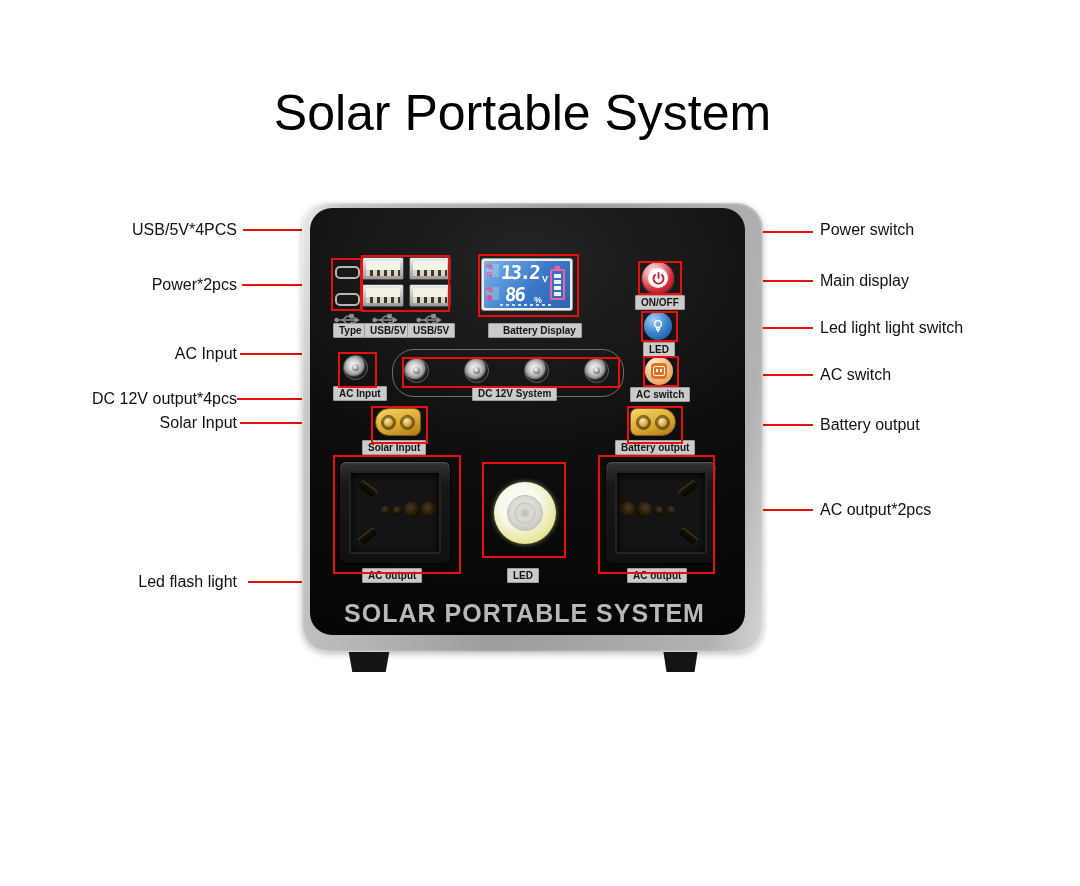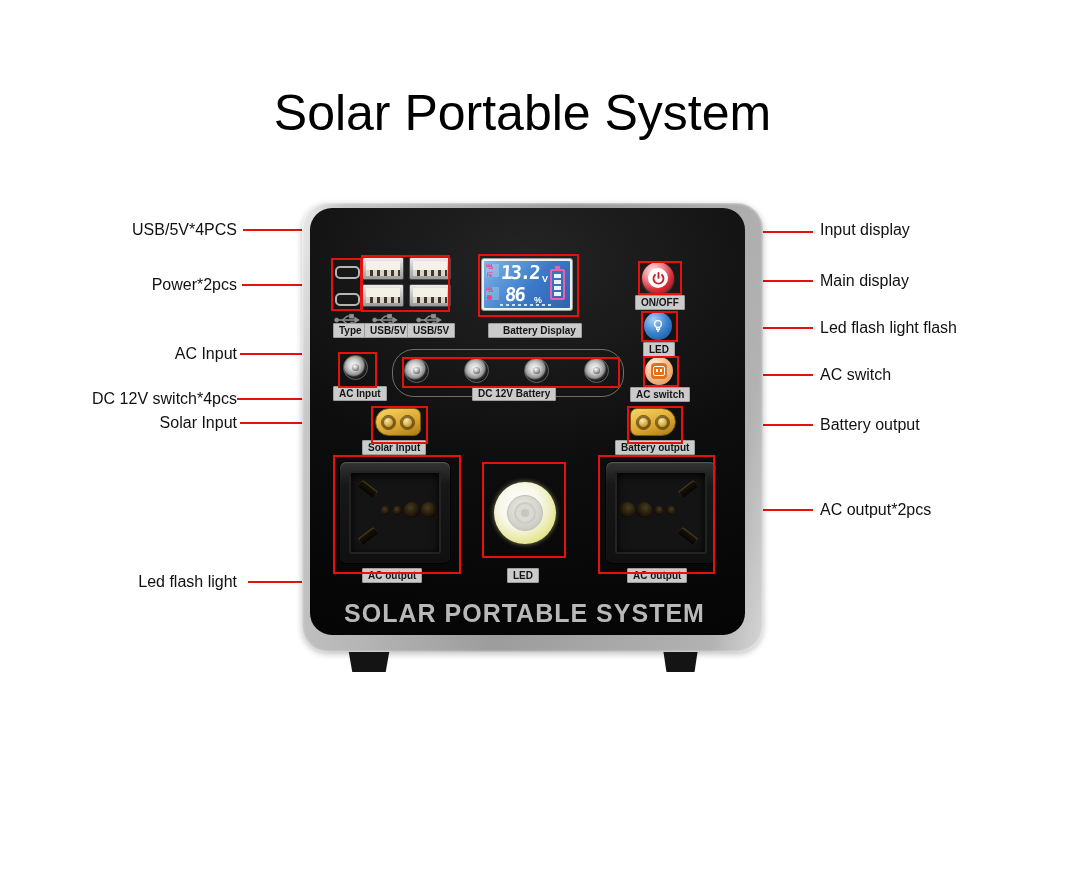--- a/index.html
+++ b/index.html
@@ -106,27 +106,27 @@
 </head>
 <body>
 
 <div id="canvas">
 
   <div class="title">Solar Portable System</div>
 
   <div class="lbl left" style="left:30px;top:221px;">USB/5V*4PCS</div>
   <div class="lbl left" style="left:30px;top:276px;">Power*2pcs</div>
   <div class="lbl left" style="left:30px;top:345px;">AC Input</div>
-  <div class="lbl left" style="left:30px;top:390px;">DC 12V switch*4pcs</div>
+  <div class="lbl left" style="left:30px;top:390px;">DC 12V output*4pcs</div>
   <div class="lbl left" style="left:30px;top:414px;">Solar Input</div>
   <div class="lbl left" style="left:30px;top:573px;">Led flash light</div>
 
-  <div class="lbl" style="left:820px;top:221px;">Input display</div>
+  <div class="lbl" style="left:820px;top:221px;">Power switch</div>
   <div class="lbl" style="left:820px;top:272px;">Main display</div>
-  <div class="lbl" style="left:820px;top:319px;">Led flash light flash</div>
+  <div class="lbl" style="left:820px;top:319px;">Led light light switch</div>
   <div class="lbl" style="left:820px;top:366px;">AC switch</div>
   <div class="lbl" style="left:820px;top:416px;">Battery output</div>
   <div class="lbl" style="left:820px;top:501px;">AC output*2pcs</div>
 
   <div class="rline" style="left:243px;top:229px;width:157px;height:2px;"></div>
   <div class="rline" style="left:398px;top:229px;width:2px;height:28px;"></div>
   <div class="rline" style="left:242px;top:284px;width:90px;height:2px;"></div>
   <div class="rline" style="left:240px;top:353px;width:99px;height:2px;"></div>
   <div class="rline" style="left:237px;top:398px;width:206px;height:2px;"></div>
   <div class="rline" style="left:441px;top:384px;width:2px;height:16px;"></div>
@@ -258,21 +258,21 @@
     <div class="tag" style="left:328px;top:184px;">AC switch</div>
 
     <div class="dcjack" style="left:41px;top:152px;"></div>
     <div class="tag" style="left:31px;top:183px;">AC Input</div>
 
     <div class="dcgroup" style="left:90px;top:146px;width:230px;height:46px;"></div>
     <div class="dcjack" style="left:102px;top:155px;"></div>
     <div class="dcjack" style="left:162px;top:155px;"></div>
     <div class="dcjack" style="left:222px;top:155px;"></div>
     <div class="dcjack" style="left:282px;top:155px;"></div>
-    <div class="tag" style="left:170px;top:183px;">DC 12V Battery</div>
+    <div class="tag" style="left:170px;top:183px;">DC 12V System</div>
 
     <div class="xt60 solar" style="left:73px;top:205px;">
       <div class="term"></div>
         <div class="term"></div>
     </div>
     <div class="tag" style="left:60px;top:237px;">Solar Input</div>
 
     <div class="xt60 batt" style="left:328px;top:205px;">
       <div class="term"></div>
         <div class="term"></div>

